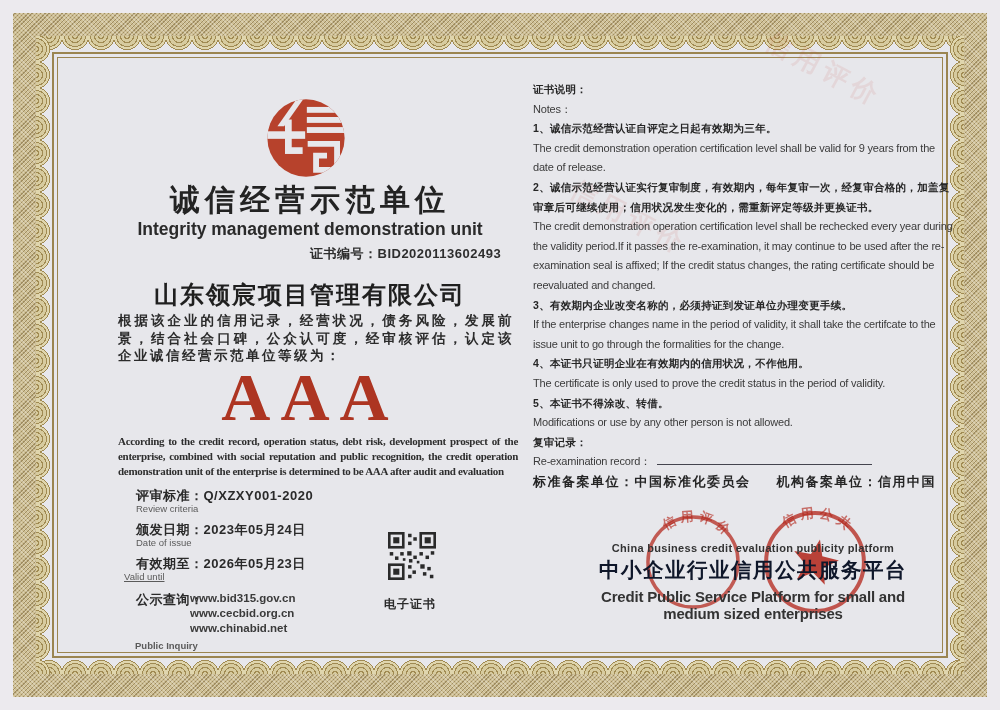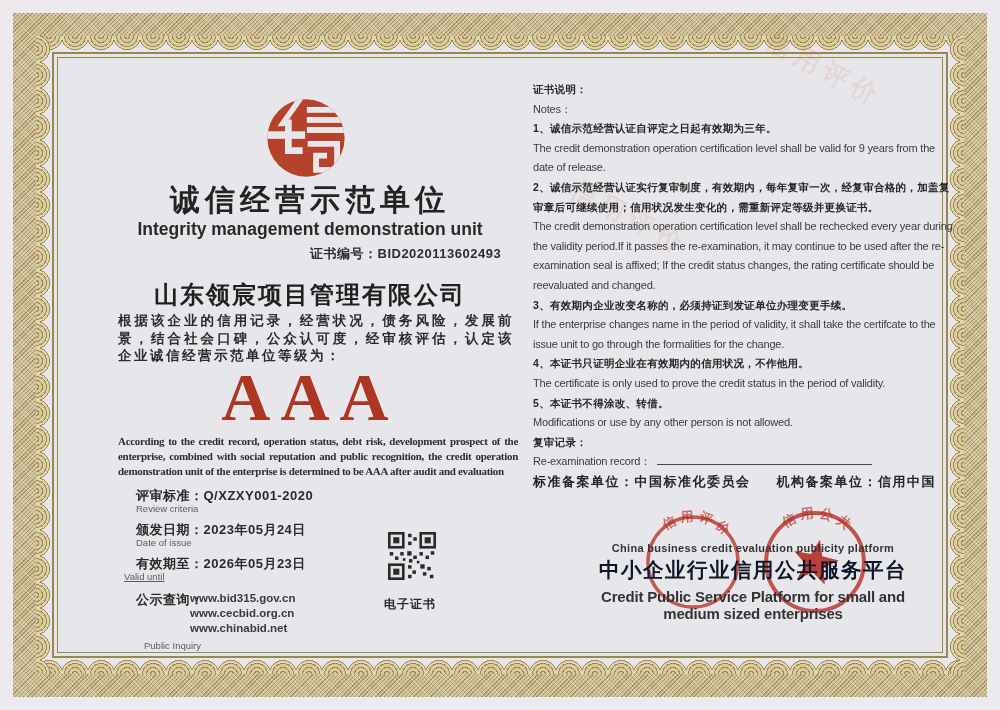--- a/index.html
+++ b/index.html
@@ -122,21 +122,21 @@
     <span>有效期至：</span><span>2026年05月23日</span>
   </div>
   <div class="abs sub-en" style="left:124px;top:571px;text-decoration:underline;">Valid until</div>
 
   <div class="abs fld" style="left:136px;top:591px;">公示查询：</div>
   <div class="abs urls" style="left:190px;top:591px;">
     <div>www.bid315.gov.cn</div>
     <div>www.cecbid.org.cn</div>
     <div>www.chinabid.net</div>
   </div>
-  <div class="abs sub-en" style="left:144px;top:640px;">Public Inquiry</div>
+  <div class="abs sub-en" style="left:135px;top:640px;font-weight:bold;">Public Inquiry</div>
 
   <svg class="abs qr" viewBox="0 0 55 55">
     <rect width="55" height="55" fill="#e7e7eb"></rect>
     <g fill="#2a2a2a">
       <rect x="0" y="0" width="19" height="19"></rect>
         <rect x="36" y="0" width="19" height="19"></rect>
         <rect x="0" y="36" width="19" height="19"></rect>
       <rect x="3" y="3" width="13" height="13" fill="#e7e7eb"></rect>
         <rect x="39" y="3" width="13" height="13" fill="#e7e7eb"></rect>
         <rect x="3" y="39" width="13" height="13" fill="#e7e7eb"></rect>

